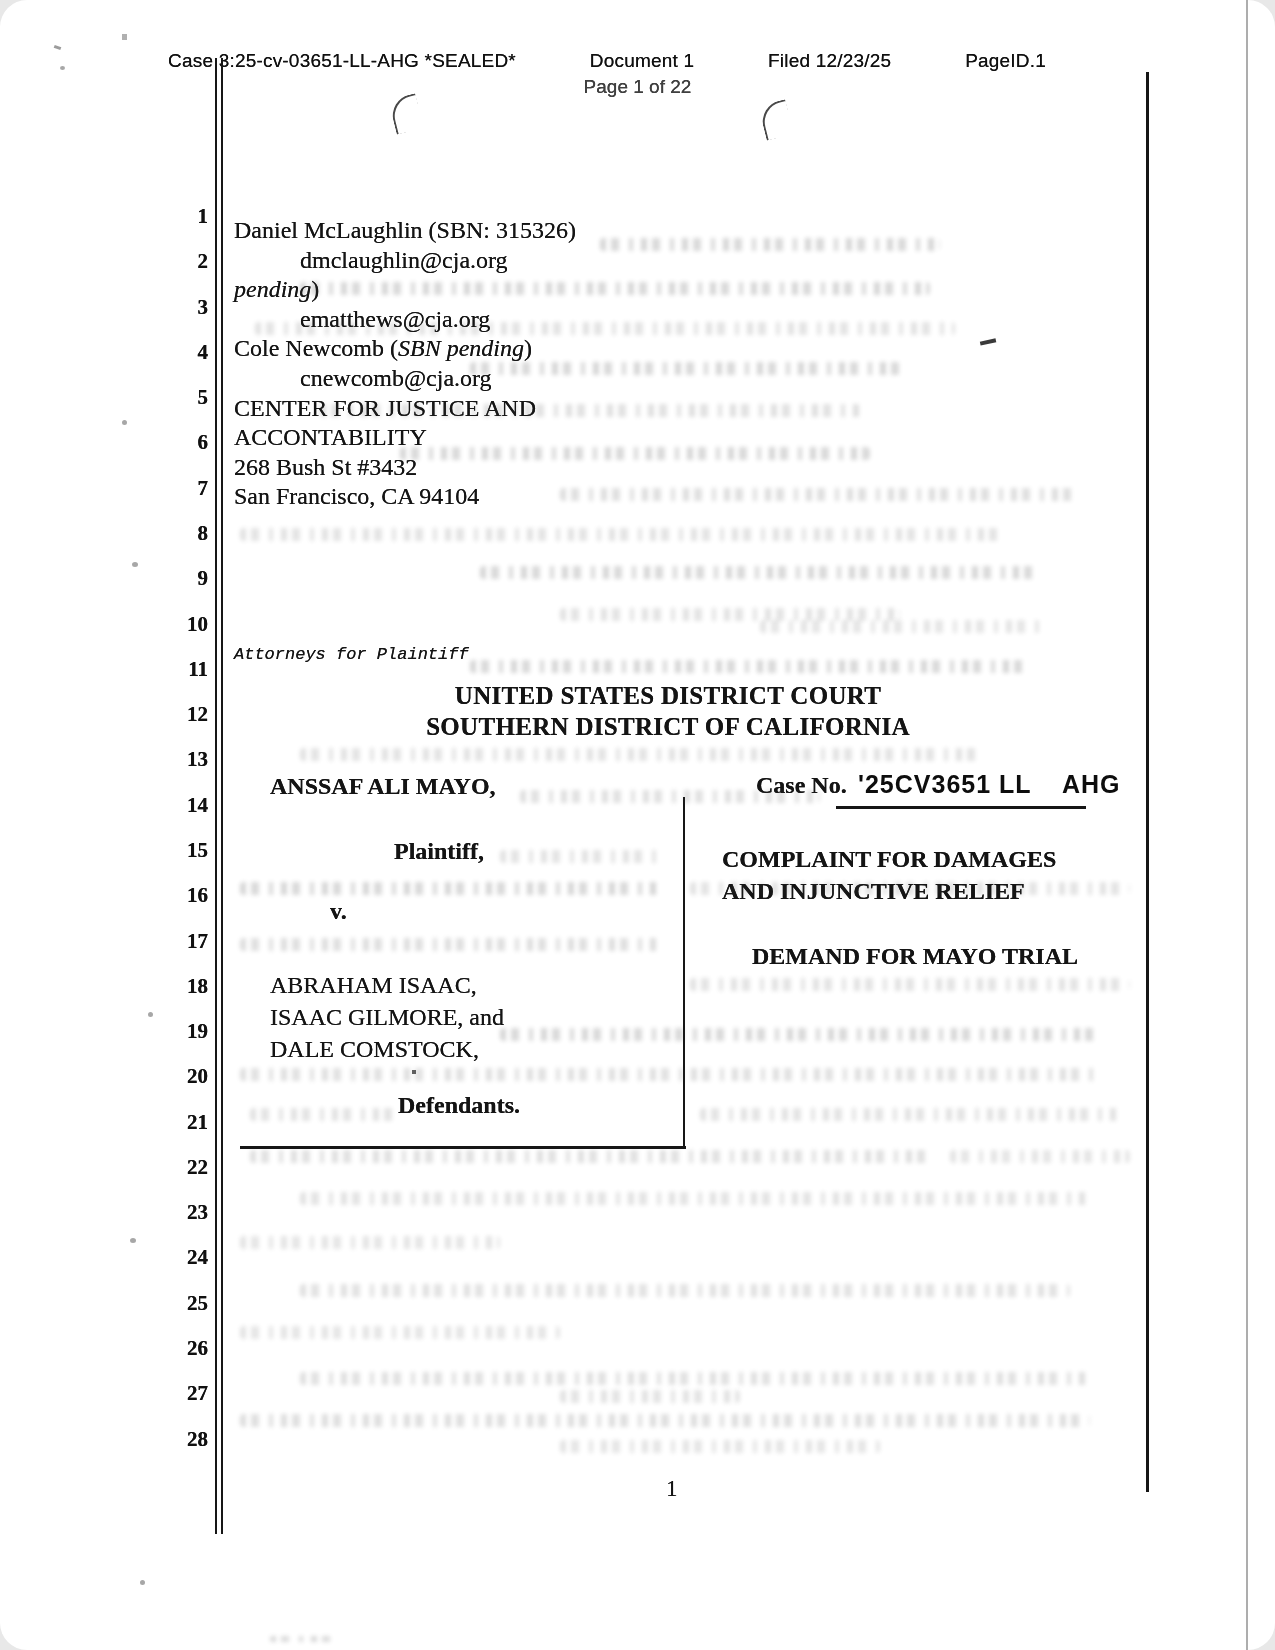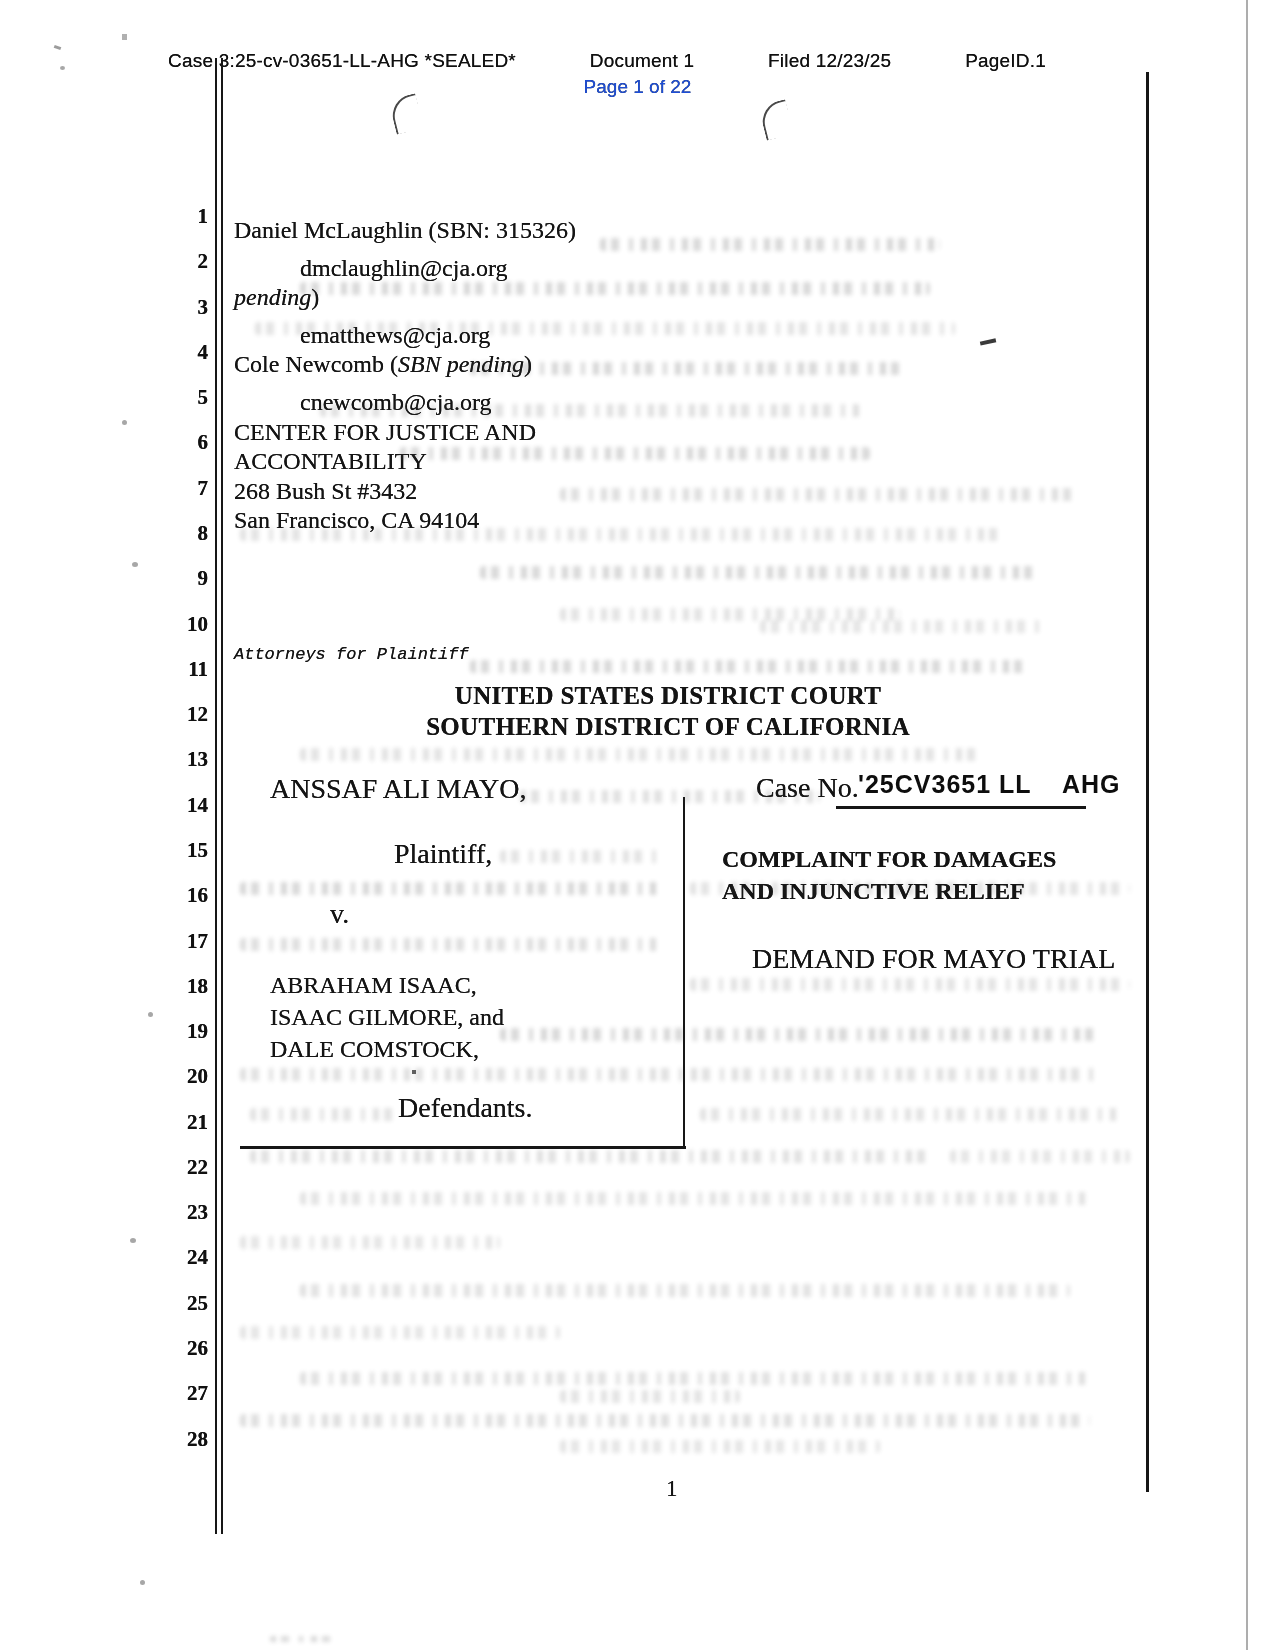--- a/index.html
+++ b/index.html
@@ -1,50 +1,51 @@
 <!DOCTYPE html>
 <html><head>
 <meta charset="utf-8">
 <style>
   html,body{margin:0;padding:0;background:#e8e8e8;}
   .page{
     position:relative;width:1275px;height:1650px;background:#ffffff;
     font-family:"Liberation Serif",serif;color:#141414;overflow:hidden;
     margin:0 auto;
+    border-radius:27px;
   }
   .abs{position:absolute;}
   .sans{font-family:"Liberation Sans",sans-serif;}
   .it{font-style:italic;}
   
   .scan{text-shadow:0 0 .6px rgba(0,0,0,.85);}
   
   .hdr{
     left:168px;top:50px;width:878px;display:flex;justify-content:space-between;
     font-size:19px;letter-spacing:.2px;color:#101010;
   }
-  .hdr2{left:0;top:76px;width:1275px;text-align:center;font-size:19px;color:#1d4ed8;}
+  .hdr2{left:0;top:76px;width:1275px;text-align:center;font-size:19px;color:#404040;}
   
   .vrule{position:absolute;background:#161616;}
   .ghostrule{position:absolute;background:rgba(40,40,40,.38);}
   
   .gutter{
     left:150px;top:206px;width:58px;height:1244px;
     display:flex;flex-direction:column;justify-content:space-between;
     align-items:flex-end;font-weight:bold;font-size:21px;color:#111;
   }
   .gutter span{line-height:1;}
   
   .atty{left:234px;top:216px;width:470px;font-size:24px;line-height:29.6px;}
-  .ind{padding-left:66px;margin-top:8px;}
+  .ind{padding-left:66px;}
   .role{left:234px;top:645px;font-size:17px;font-family:Liberation Mono, monospace;}
   
   .court{left:233px;top:680px;width:870px;text-align:center;
     font-weight:bold;font-size:25px;line-height:31px;letter-spacing:.3px;}
   
-  .cap-text{font-size:28px;}
+  .cap-text{font-size:24px;font-weight:bold;}
   .defs{left:270px;top:969px;font-size:24px;line-height:32px;}
   
   .stamp{
     font-family:Liberation Sans, sans-serif;font-weight:bold;font-size:25px;
     letter-spacing:1px;white-space:pre;color:#0d0d0d;
   }
   .title{left:722px;top:843px;font-weight:bold;font-size:24px;line-height:32px;}
   
   .smudge{
     position:absolute;height:13px;border-radius:4px;

